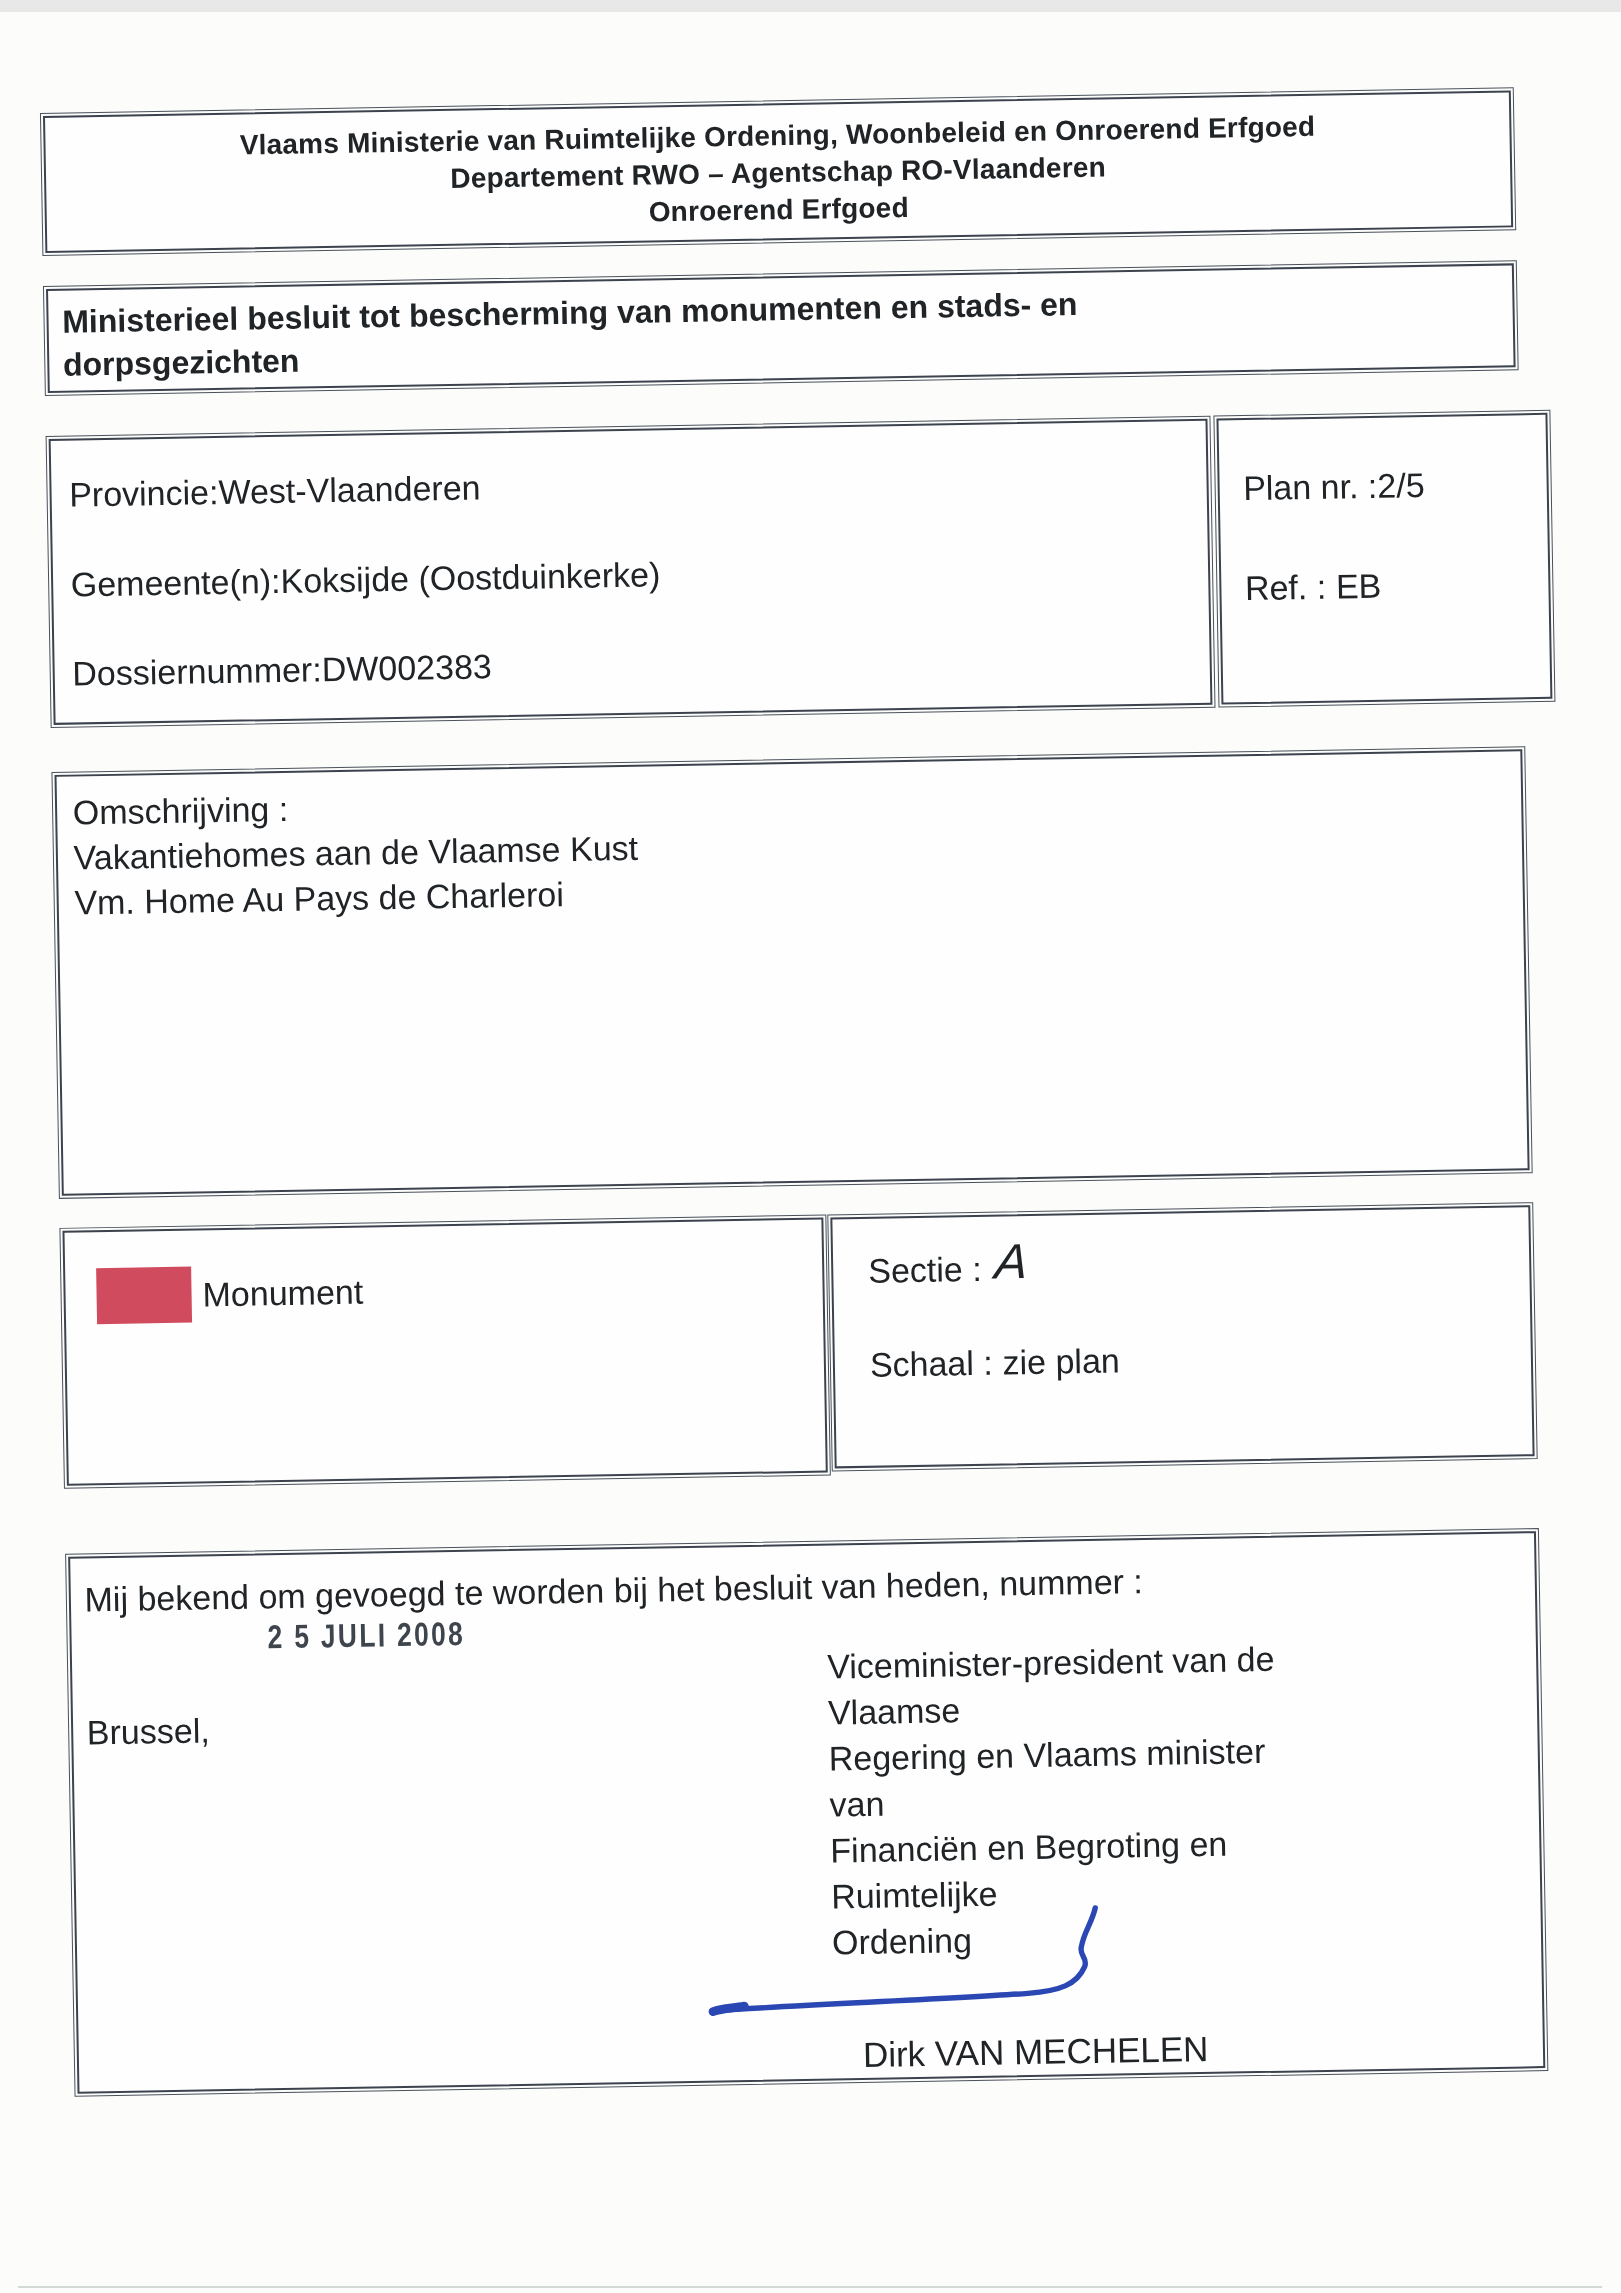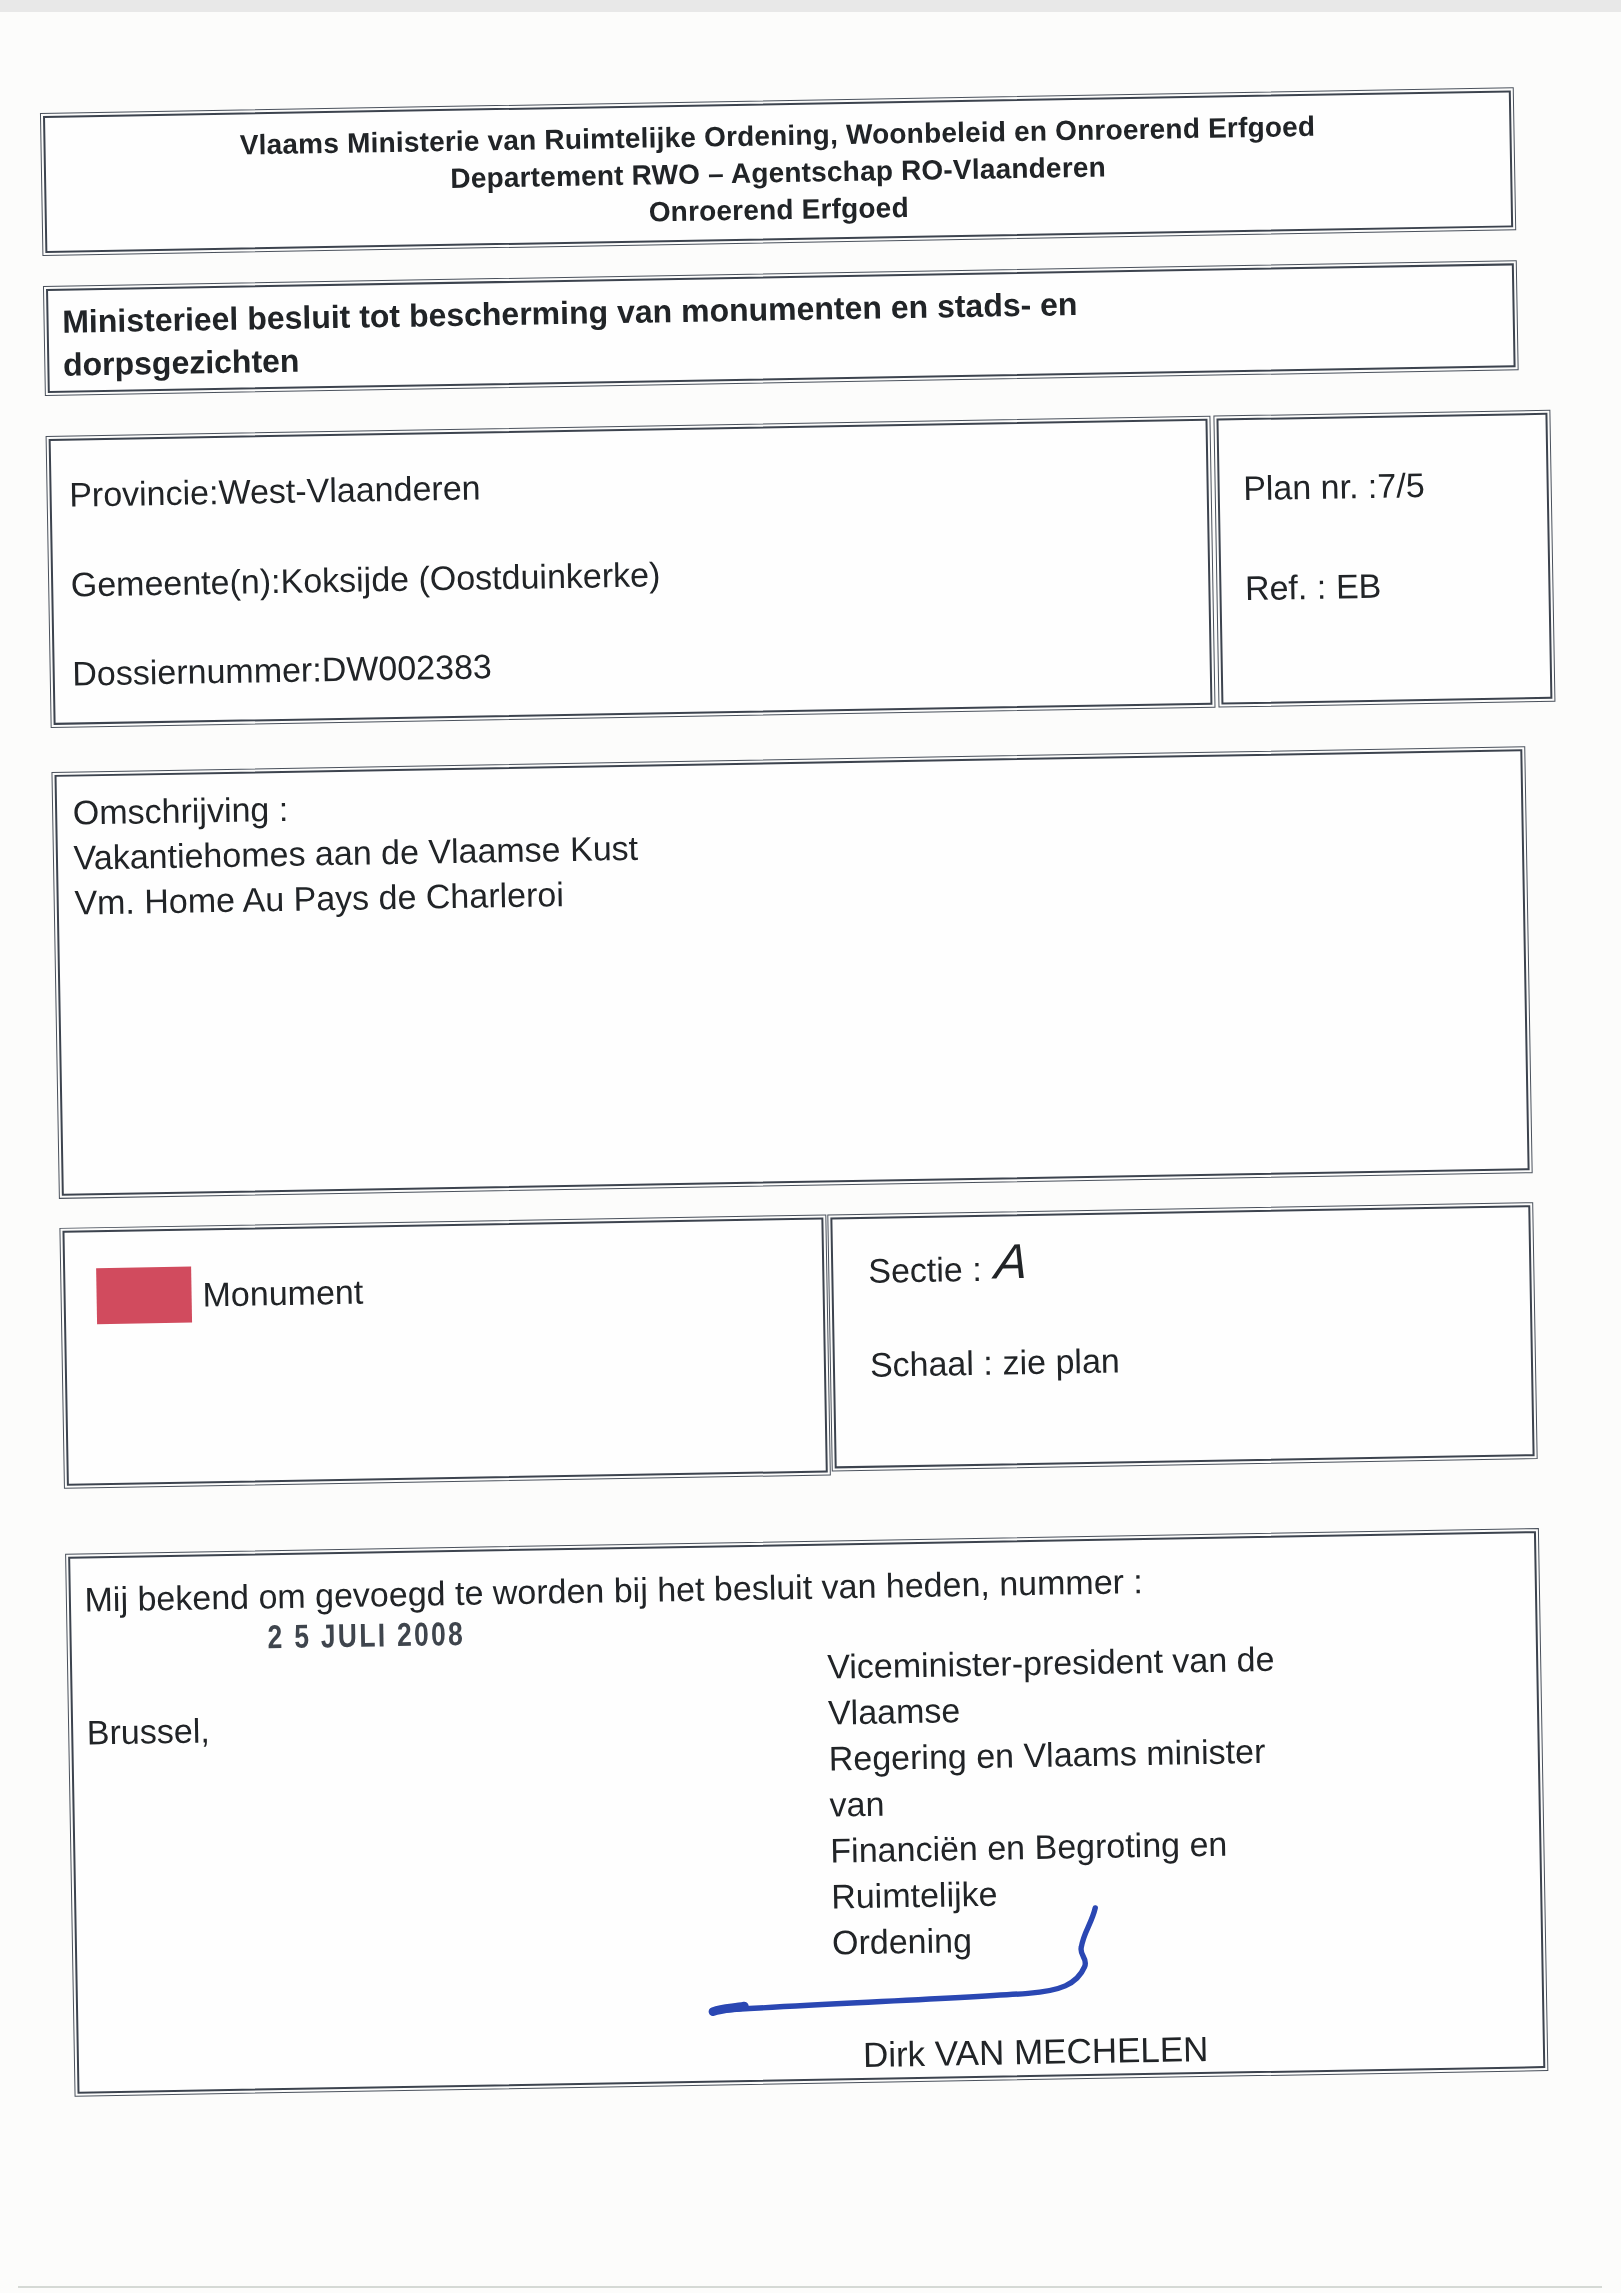--- a/index.html
+++ b/index.html
@@ -68,21 +68,21 @@
       <div>dorpsgezichten</div>
     </div>
 
     <div class="box dossier">
       <div class="row"><span>Provincie:</span><span>West-Vlaanderen</span></div>
       <div class="row"><span>Gemeente(n):</span><span>Koksijde (Oostduinkerke)</span></div>
       <div class="row"><span>Dossiernummer:</span><span>DW002383</span></div>
     </div>
 
     <div class="box refbox">
-      <div class="row"><span>Plan nr. :</span><span>7/5</span></div>
+      <div class="row"><span>Plan nr. :</span><span>2/5</span></div>
       <div class="row"><span>Ref. :</span><span class="sp">EB</span></div>
     </div>
 
     <div class="box omsch">
       <div>Omschrijving :</div>
       <div>Vakantiehomes aan de Vlaamse Kust</div>
       <div>Vm. Home Au Pays de Charleroi</div>
     </div>
 
     <div class="box legend">

